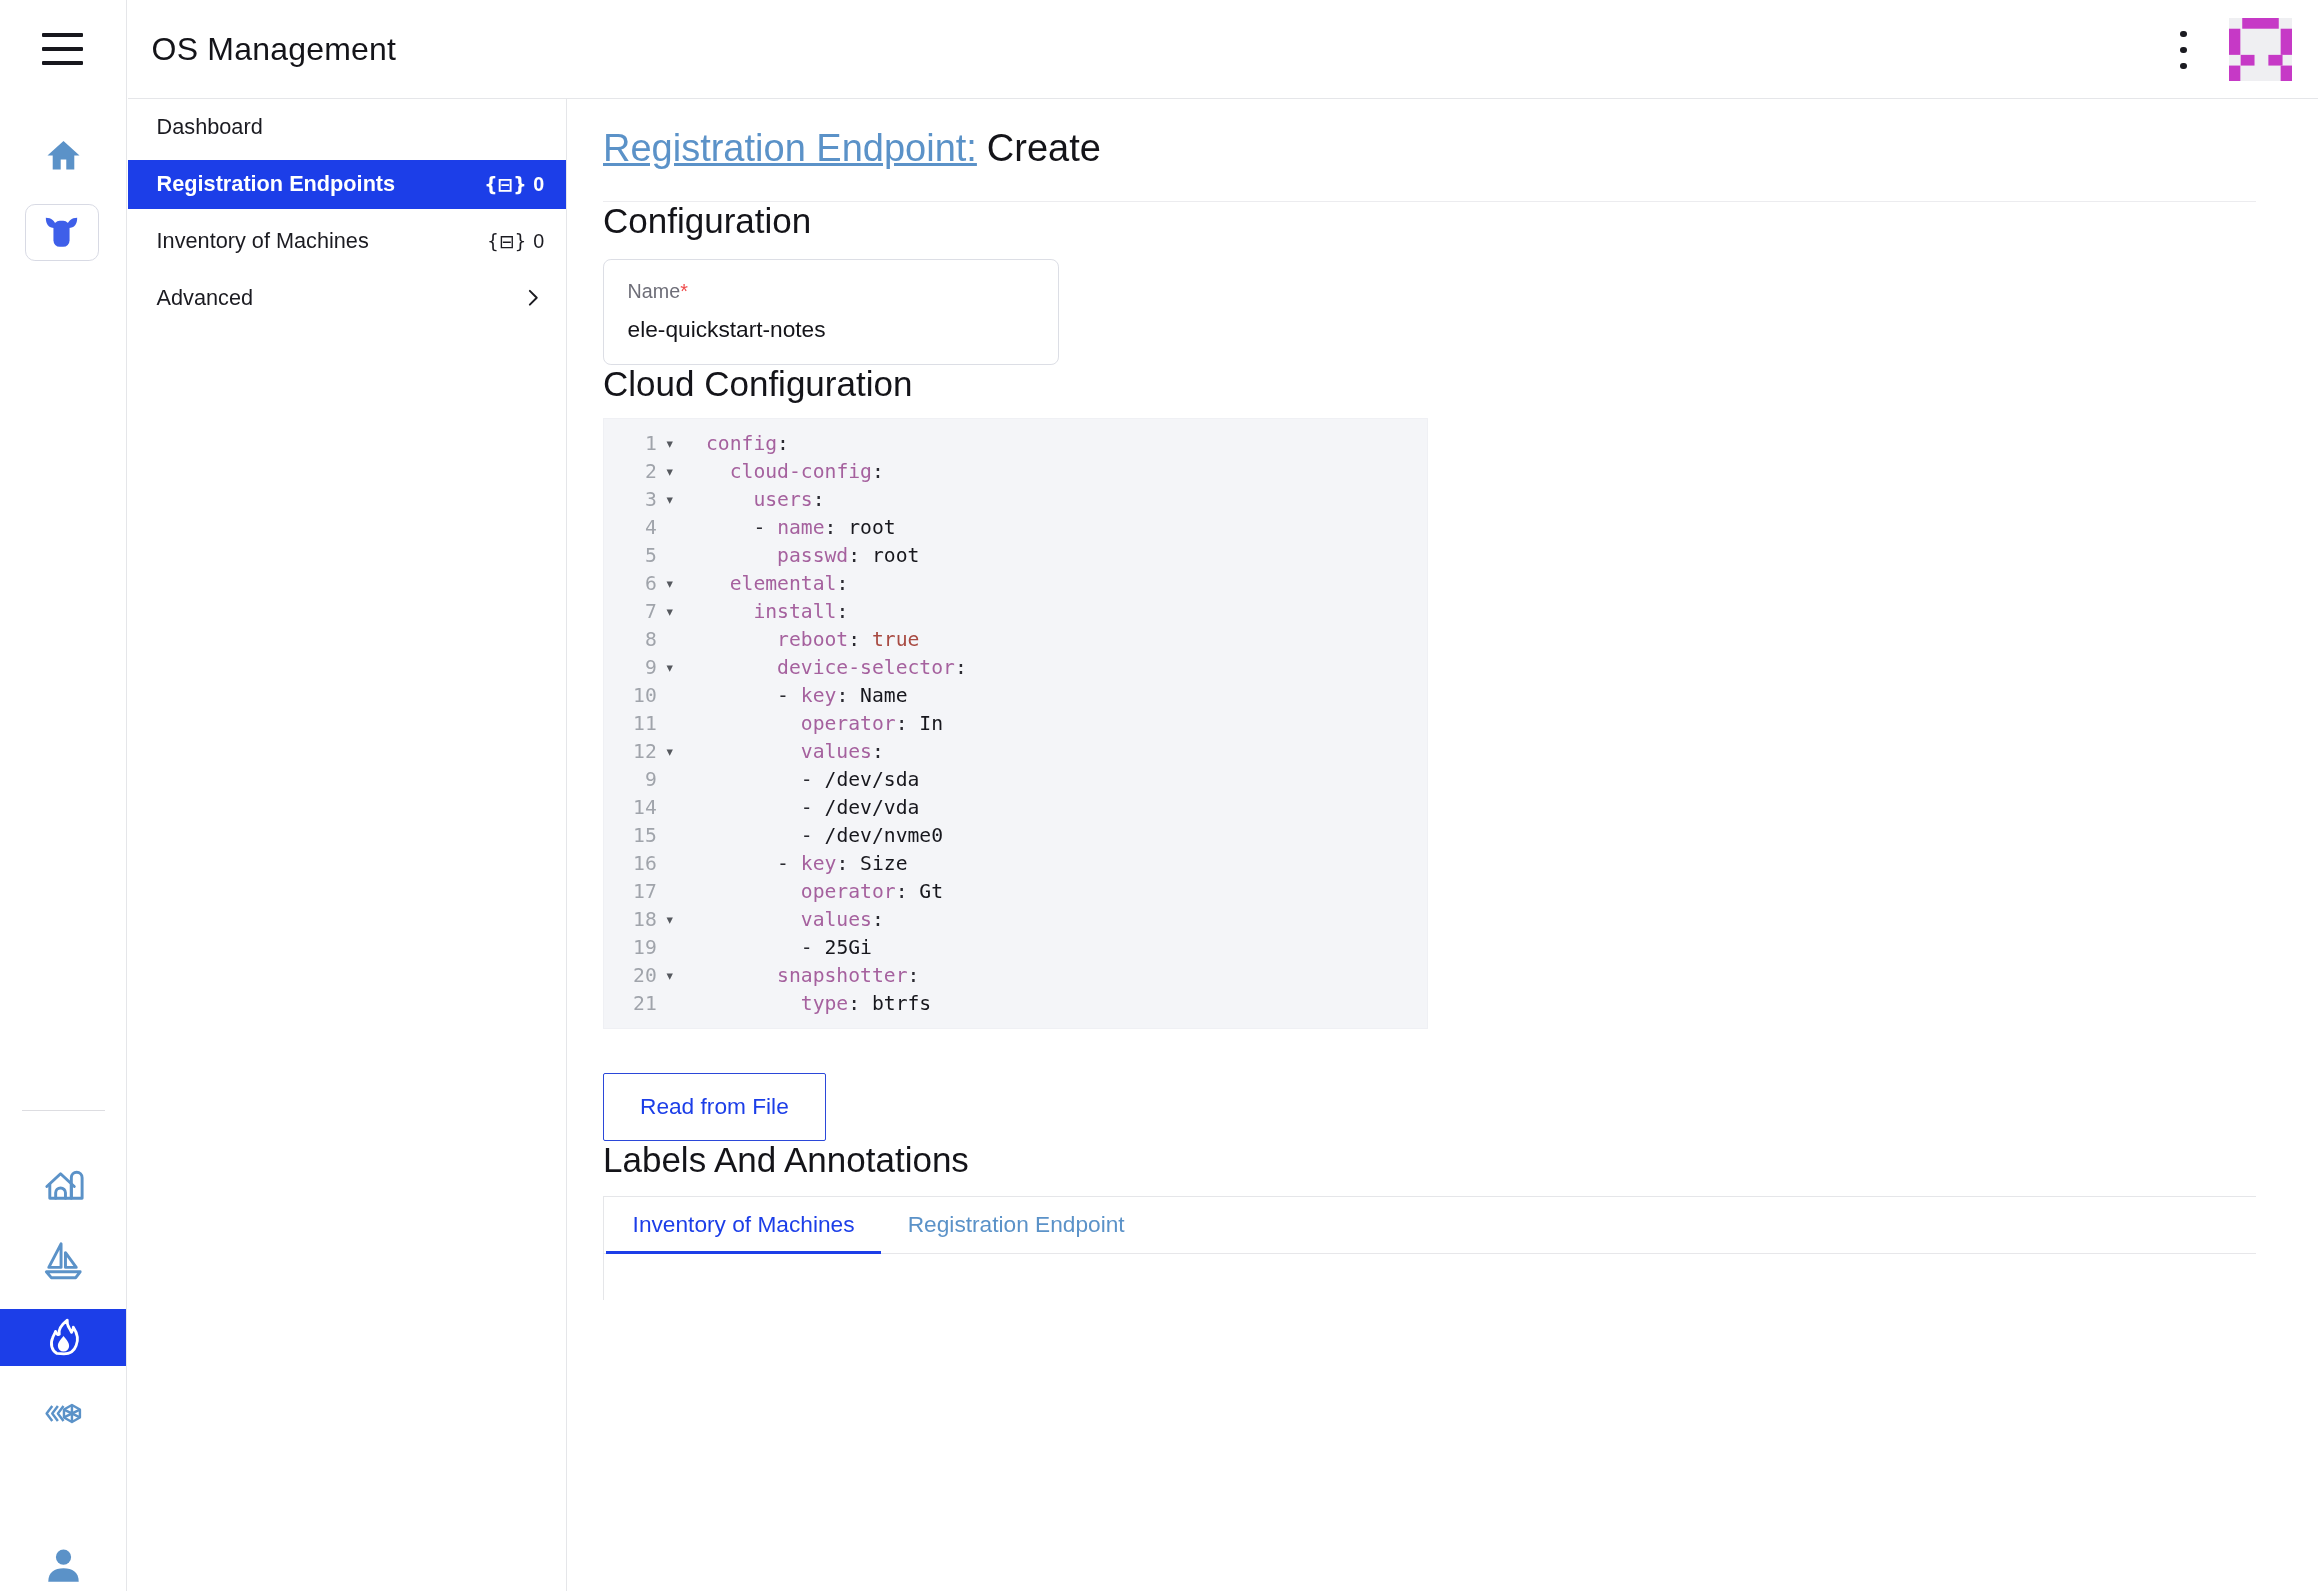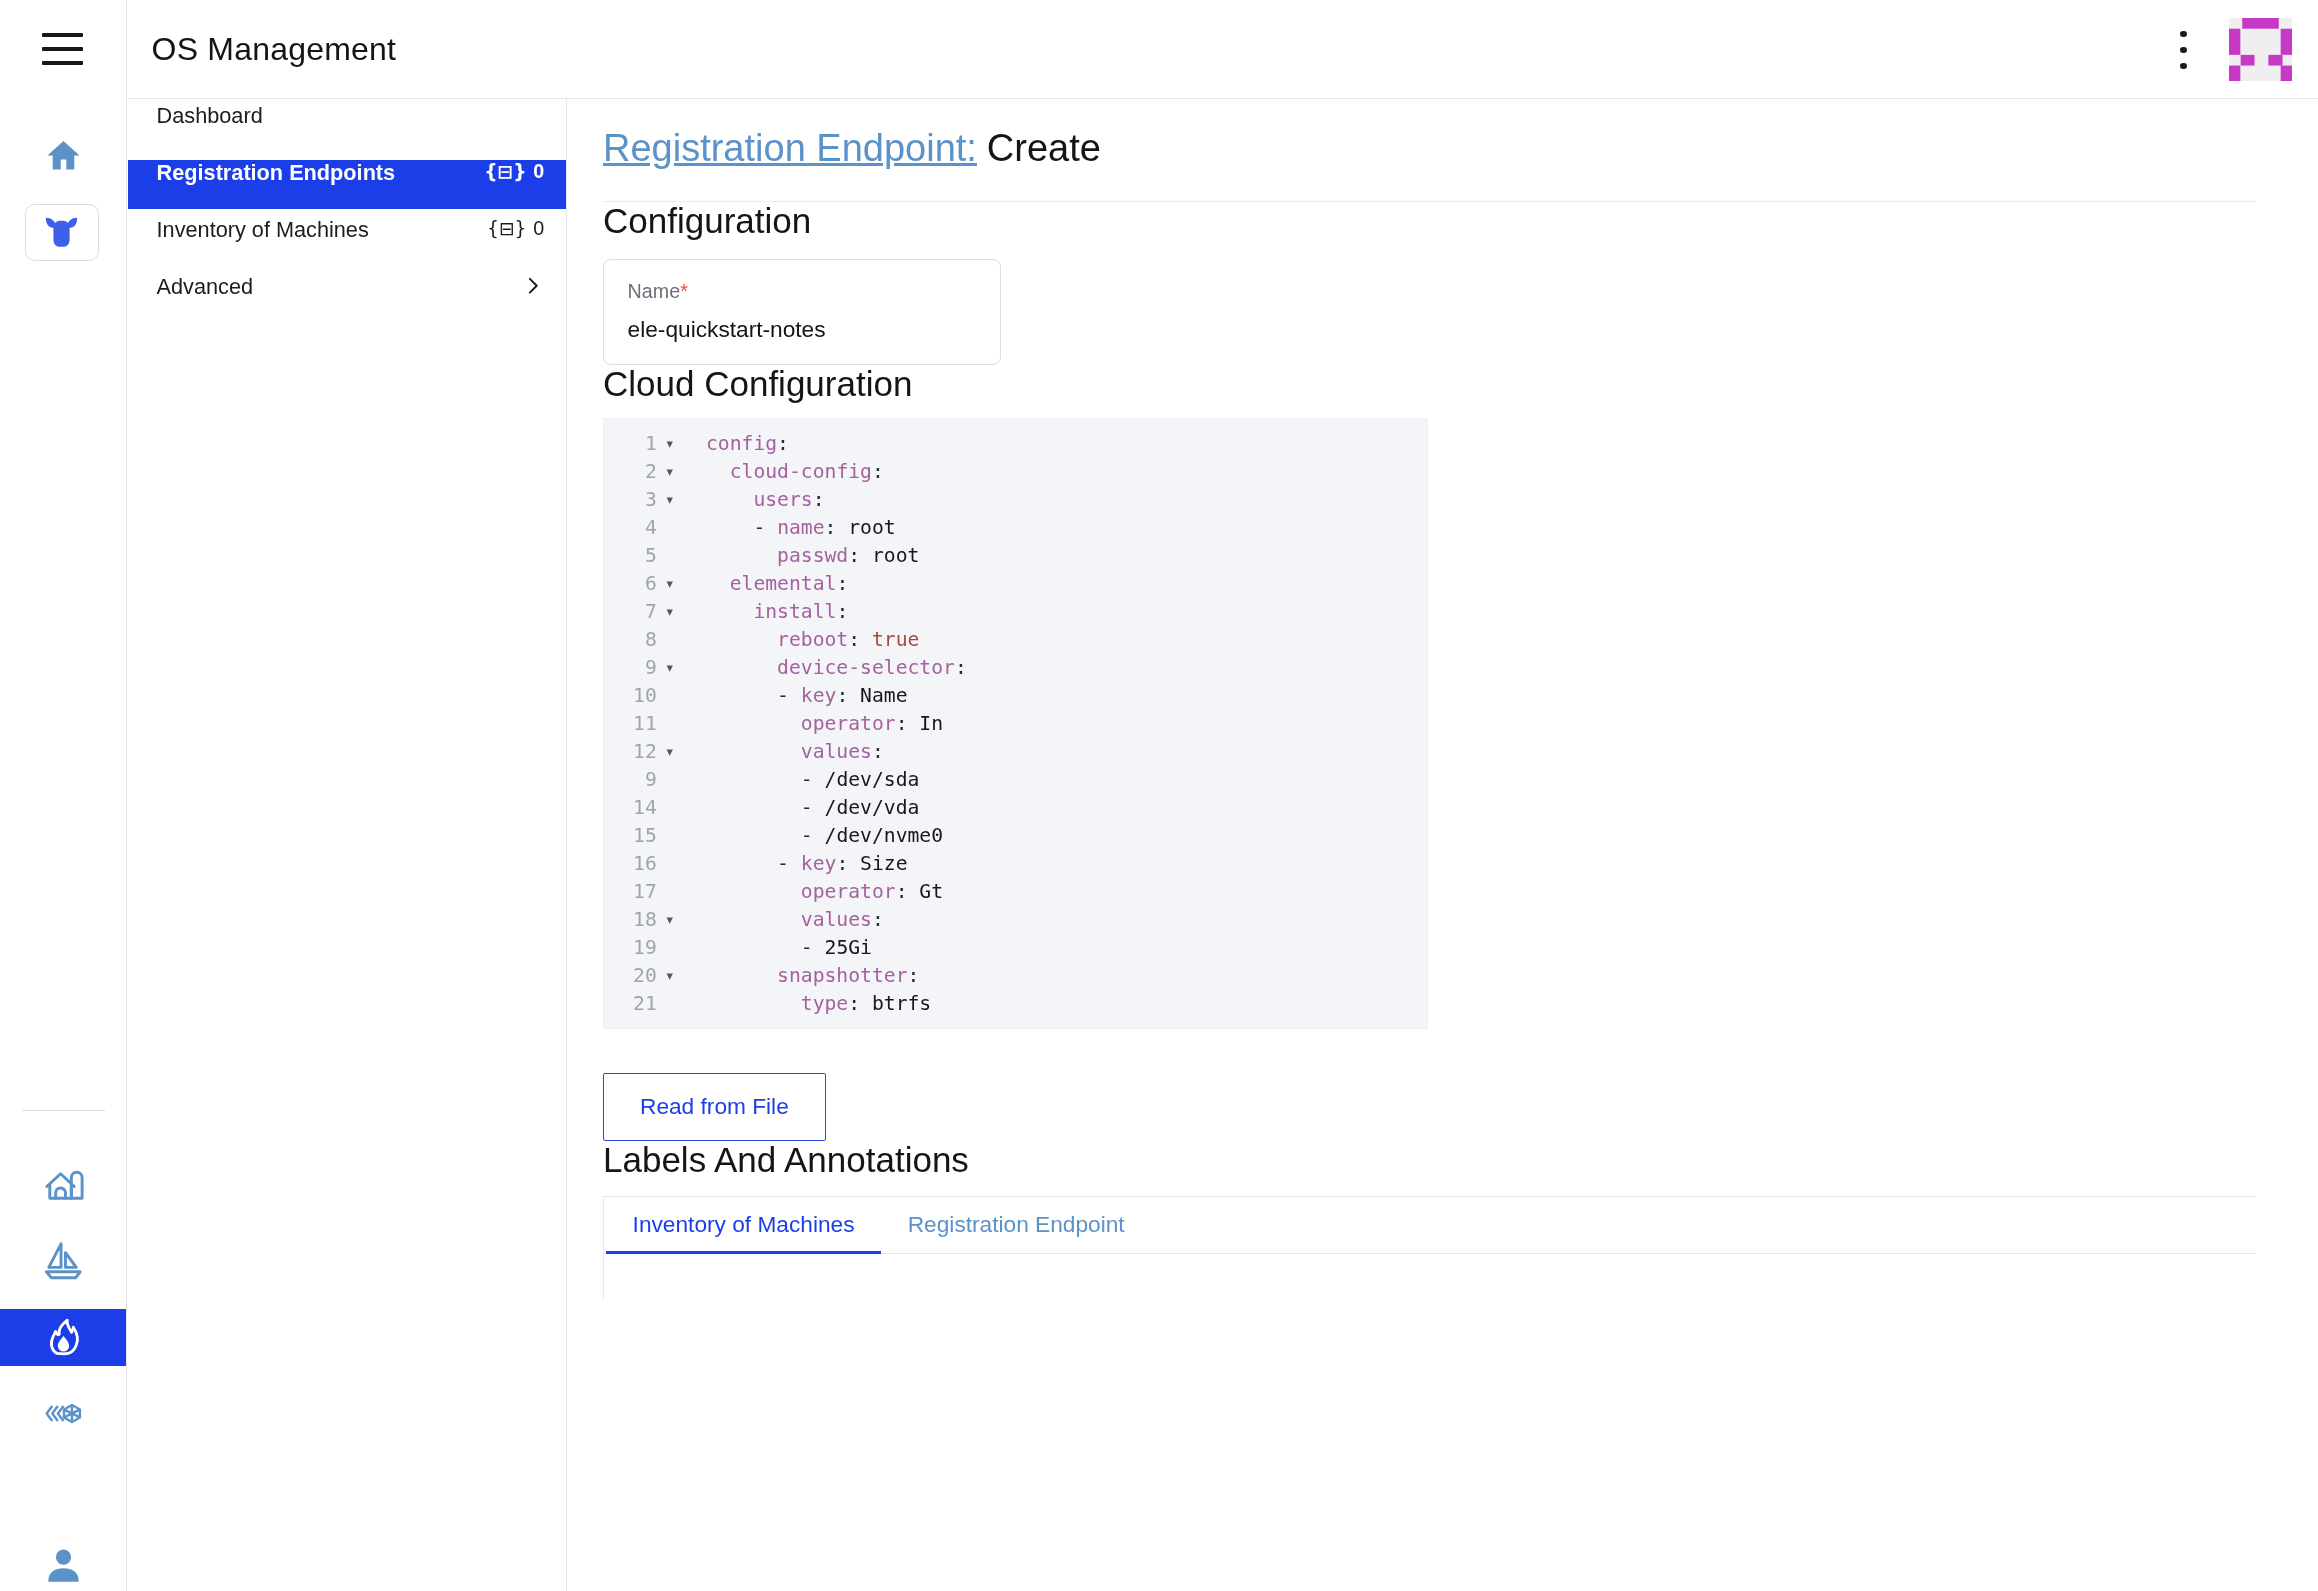--- a/index.html
+++ b/index.html
@@ -25,39 +25,39 @@
   .topbar { position:absolute; left:128px; top:0; right:0; height:99px;
             border-bottom:1px solid #E5E6E9; display:flex; align-items:center; background:#fff; }
   .topbar-title { font-size:32px; color:#141419; margin-left:23.6px; letter-spacing:0.2px; }
   .kebab { position:absolute; right:131px; top:30.5px; width:9.9px; height:39px;
            display:flex; flex-direction:column; justify-content:space-between; align-items:center; cursor:pointer; }
   .kebab i { width:6.9px; height:6.9px; border-radius:50%; background:#1B1B21; }
   .logo { position:absolute; right:26.6px; top:17.7px; width:63px; height:63px; background:#EFEFF2; }
   
   .sidebar { position:absolute; left:128px; top:99px; width:439px; bottom:0;
              background:#fff; border-right:1px solid #E5E6E9; padding-top:3.9px; }
-  .side-item { height:49px; margin-bottom:7.9px; display:flex; align-items:flex-start;
+  .side-item { height:49px; margin-bottom:7.9px; display:flex; align-items:center;
                padding:0 21.7px 0 28.6px; font-size:21.7px; color:#1B1B21; cursor:pointer; }
   .side-item.selected { background:#1C3EE8; color:#fff; font-weight:bold; }
   .side-badge { margin-left:auto; font-size:19.7px; display:flex; align-items:center; gap:6.9px; }
   .badge-glyph { font-family:"DejaVu Sans", sans-serif; font-size:18.7px; }
   .chev { margin-left:auto; display:flex; }
   
   .content { position:absolute; left:568px; top:99px; right:0; bottom:0;
              padding:25.6px 63px 0 35px; overflow:hidden; }
   h1.page-title { margin:0 0 29.6px 0; font-size:38px; line-height:47px; font-weight:400; }
   .title-prefix { color:#5B92C8;text-decoration:underline; }
   .title-action { color:#141419; margin-left:9.9px; }
   .title-divider { border:0; border-top:1px solid #ECECEF; margin:0; }
   h2.section { font-size:35px; line-height:37px; font-weight:400; color:#141419; margin:0; }
   .h-config { margin-top:93px; }
   .h-cloud  { margin-top:108px; }
   .h-labels { margin-top:90px; }
   
-  .name-card { margin-top:19.7px; width:398px; height:106px; border:1px solid #DCDEE5;
+  .name-card { margin-top:19.7px; width:456px; height:106px; border:1px solid #DCDEE5;
                border-radius:7.9px; padding:19.7px 23.6px 0 23.6px; }
   .name-label { font-size:19.7px; color:#6E6E78; }
   .req { color:#EF4B4B; font-size:19.7px; vertical-align:top; }
   .name-input { display:block; border:0; outline:0; background:transparent; padding:0;
                 margin-top:13.8px; width:345px; font-size:22.7px; color:#141419;
                 font-family:"Liberation Sans", sans-serif; }
   
   .editor { margin-top:15.8px; width:825px; height:611px; background:#F4F5F8;
             border:1px solid #EFF0F4; padding:11.8px 0 0 13.8px; cursor:text; overflow:hidden; }
   .cl { display:flex; line-height:28px; height:28px; }

